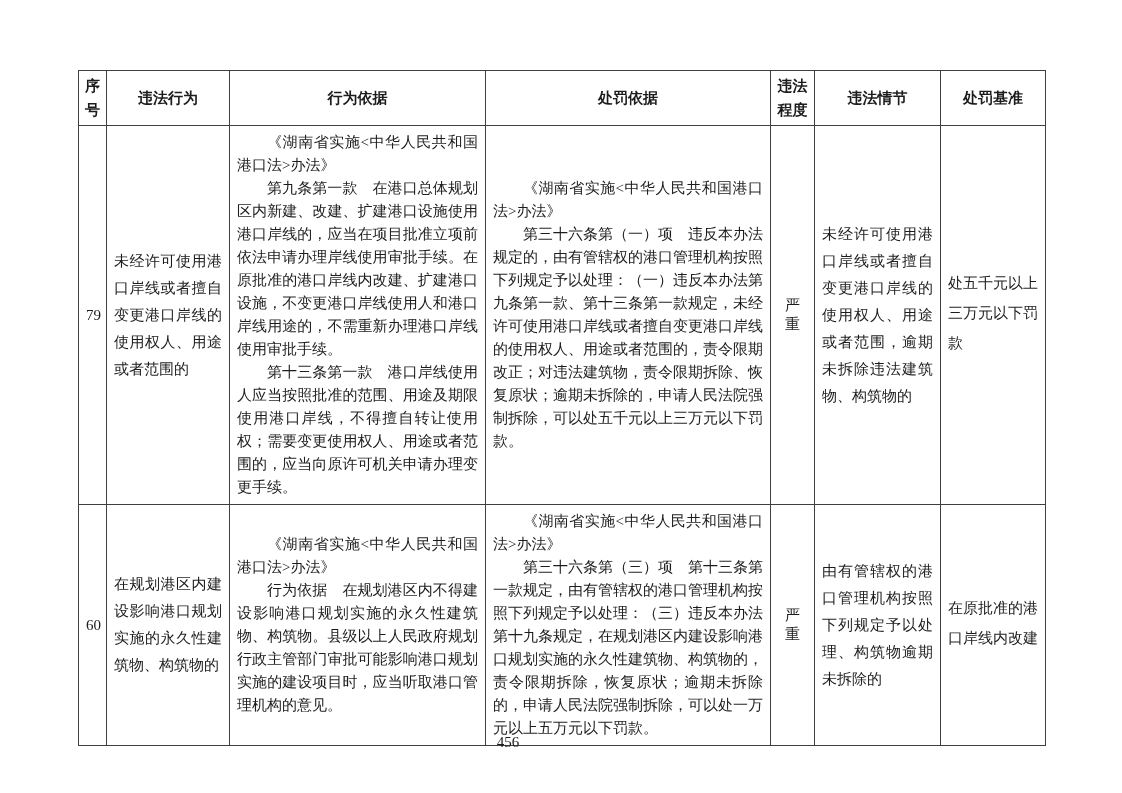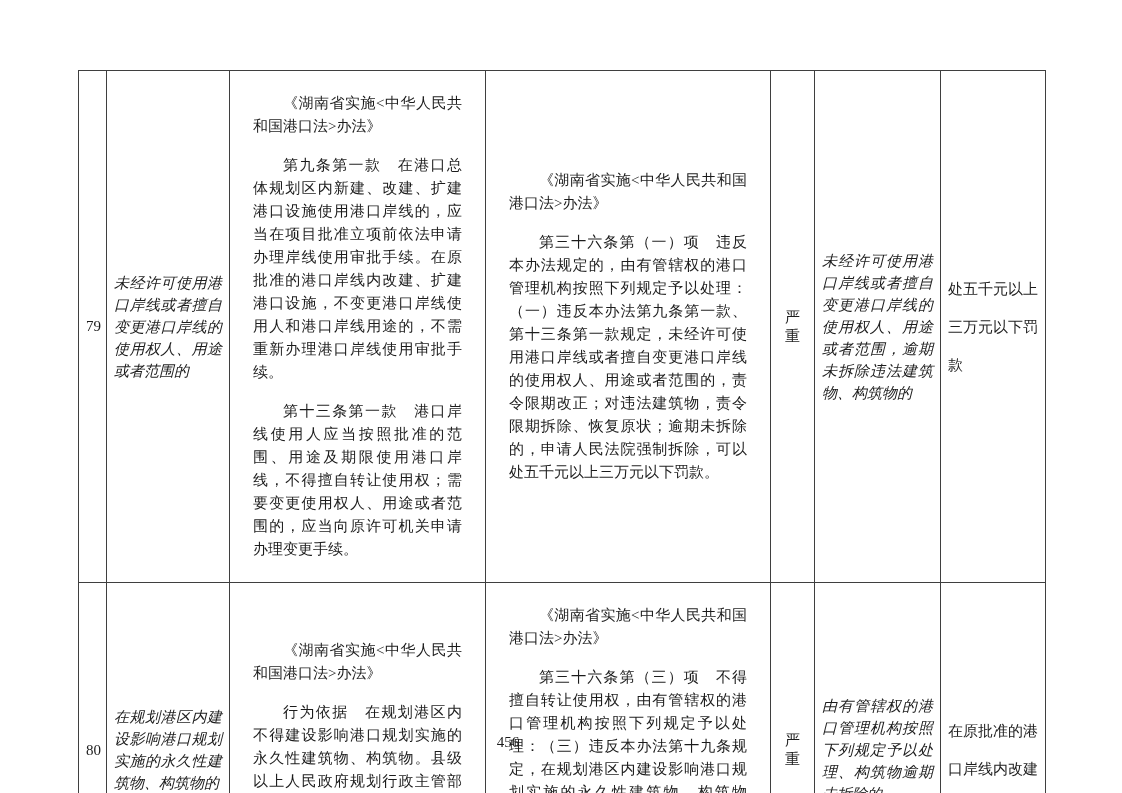--- a/index.html
+++ b/index.html
@@ -34,33 +34,33 @@
     padding: 3px 4px;
     line-height: 24px;
   }
   .doc-table td {
     padding: 5px 7px;
   }
   .cell-center {
     text-align: center;
   }
   .para {
-    margin: 16px;
+    margin: 0;
     text-indent: 2em;
     text-align: justify;
     line-height: 23px;
   }
   .wrap-text {
     text-align: justify;
-    line-height: 22px;
-    font-style: italic;
+    line-height: 27px;
   }
   .benchmark-text {
     text-align: justify;
-    line-height: 38px;
+    line-height: 30px;
+    font-family: Liberation Mono, monospace;
   }
   .page-number {
     position: absolute;
     left: 0;
     top: 733px;
     width: 1016px;
     text-align: center;
     font-size: 15px;
     line-height: 18px;
   }
@@ -72,20 +72,29 @@
   <colgroup>
     <col style="width:28px">
     <col style="width:123px">
     <col style="width:256px">
     <col style="width:285px">
     <col style="width:44px">
     <col style="width:126px">
     <col style="width:105px">
   </colgroup>
   <tbody>
+      <tr style="height:55px">
+    <th>序号</th>
+    <th>违法行为</th>
+    <th>行为依据</th>
+    <th>处罚依据</th>
+    <th>违法程度</th>
+    <th>违法情节</th>
+    <th>处罚基准</th>
+  </tr>
 
   <tr style="height:337px">
     <td class="cell-center">79</td>
     <td>
       <div class="wrap-text">未经许可使用港口岸线或者擅自变更港口岸线的使用权人、用途或者范围的</div>
     </td>
     <td>
       <p class="para">《湖南省实施&lt;中华人民共和国港口法&gt;办法》</p>
       <p class="para">第九条第一款　在港口总体规划区内新建、改建、扩建港口设施使用港口岸线的，应当在项目批准立项前依法申请办理岸线使用审批手续。在原批准的港口岸线内改建、扩建港口设施，不变更港口岸线使用人和港口岸线用途的，不需重新办理港口岸线使用审批手续。</p>
       <p class="para">第十三条第一款　港口岸线使用人应当按照批准的范围、用途及期限使用港口岸线，不得擅自转让使用权；需要变更使用权人、用途或者范围的，应当向原许可机关申请办理变更手续。</p>
@@ -97,31 +106,31 @@
     <td class="cell-center">严重</td>
     <td>
       <div class="wrap-text">未经许可使用港口岸线或者擅自变更港口岸线的使用权人、用途或者范围，逾期未拆除违法建筑物、构筑物的</div>
     </td>
     <td>
       <div class="benchmark-text">处五千元以上三万元以下罚款</div>
     </td>
   </tr>
 
   <tr style="height:238px">
-    <td class="cell-center">80</td>
+    <td class="cell-center">60</td>
     <td>
       <div class="wrap-text">在规划港区内建设影响港口规划实施的永久性建筑物、构筑物的</div>
     </td>
     <td>
       <p class="para">《湖南省实施&lt;中华人民共和国港口法&gt;办法》</p>
       <p class="para">行为依据　在规划港区内不得建设影响港口规划实施的永久性建筑物、构筑物。县级以上人民政府规划行政主管部门审批可能影响港口规划实施的建设项目时，应当听取港口管理机构的意见。</p>
     </td>
     <td>
       <p class="para">《湖南省实施&lt;中华人民共和国港口法&gt;办法》</p>
-      <p class="para">第三十六条第（三）项　不得擅自转让使用权，由有管辖权的港口管理机构按照下列规定予以处理：（三）违反本办法第十九条规定，在规划港区内建设影响港口规划实施的永久性建筑物、构筑物的，责令限期拆除，恢复原状；逾期未拆除的，申请人民法院强制拆除，可以处一万元以上五万元以下罚款。</p>
+      <p class="para">第三十六条第（三）项　第十三条第一款规定，由有管辖权的港口管理机构按照下列规定予以处理：（三）违反本办法第十九条规定，在规划港区内建设影响港口规划实施的永久性建筑物、构筑物的，责令限期拆除，恢复原状；逾期未拆除的，申请人民法院强制拆除，可以处一万元以上五万元以下罚款。</p>
     </td>
     <td class="cell-center">严重</td>
     <td>
       <div class="wrap-text">由有管辖权的港口管理机构按照下列规定予以处理、构筑物逾期未拆除的</div>
     </td>
     <td>
       <div class="benchmark-text">在原批准的港口岸线内改建</div>
     </td>
   </tr>
 </tbody>

